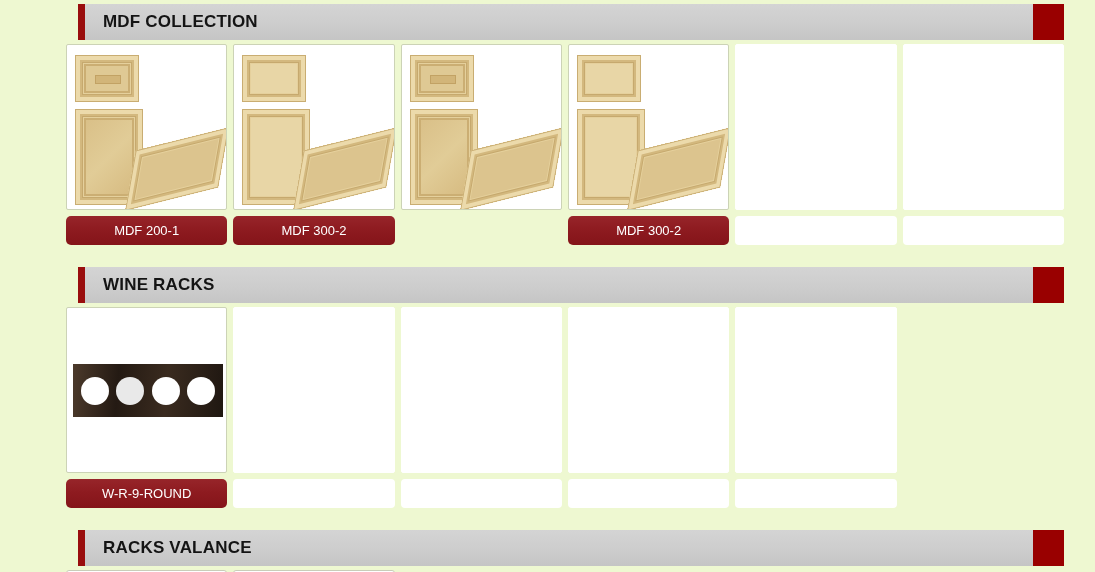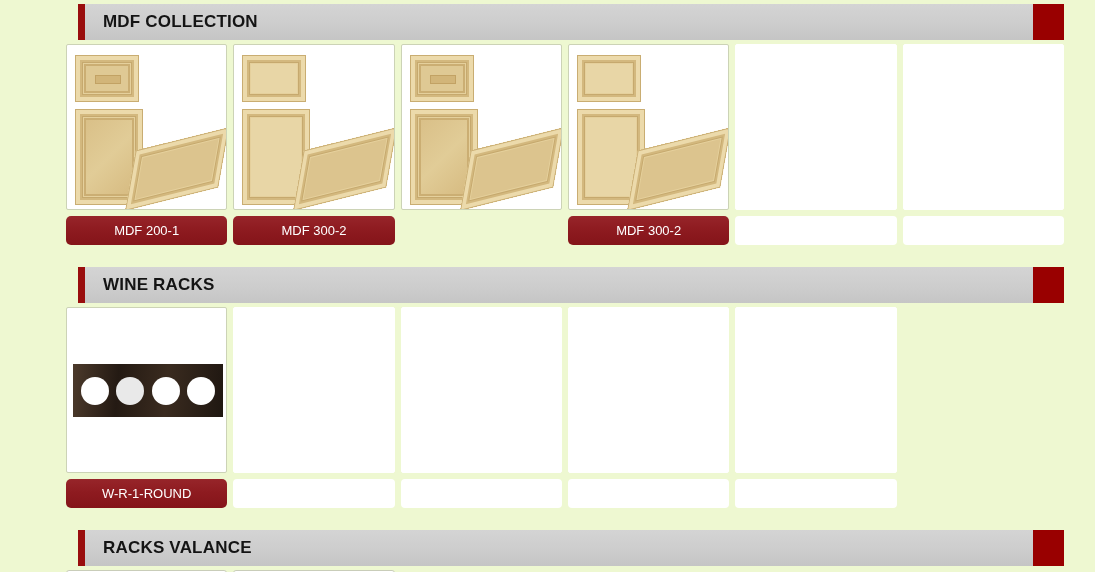--- a/index.html
+++ b/index.html
@@ -185,21 +185,21 @@
       <div class="grid">
         <div class="cell">
           <div class="imgbox">
             <div class="rack-round">
               <div class="hole"></div>
               <div class="hole"></div>
               <div class="hole"></div>
               <div class="hole"></div>
             </div>
           </div>
-          <div class="label-btn">W-R-1-ROUND</div>
+          <div class="label-btn">W-R-9-ROUND</div>
         </div>
         <div class="cell">
           <div class="imgbox empty"></div>
           <div class="label-placeholder"></div>
         </div>
         <div class="cell">
           <div class="imgbox empty"></div>
           <div class="label-placeholder"></div>
         </div>
         <div class="cell">

